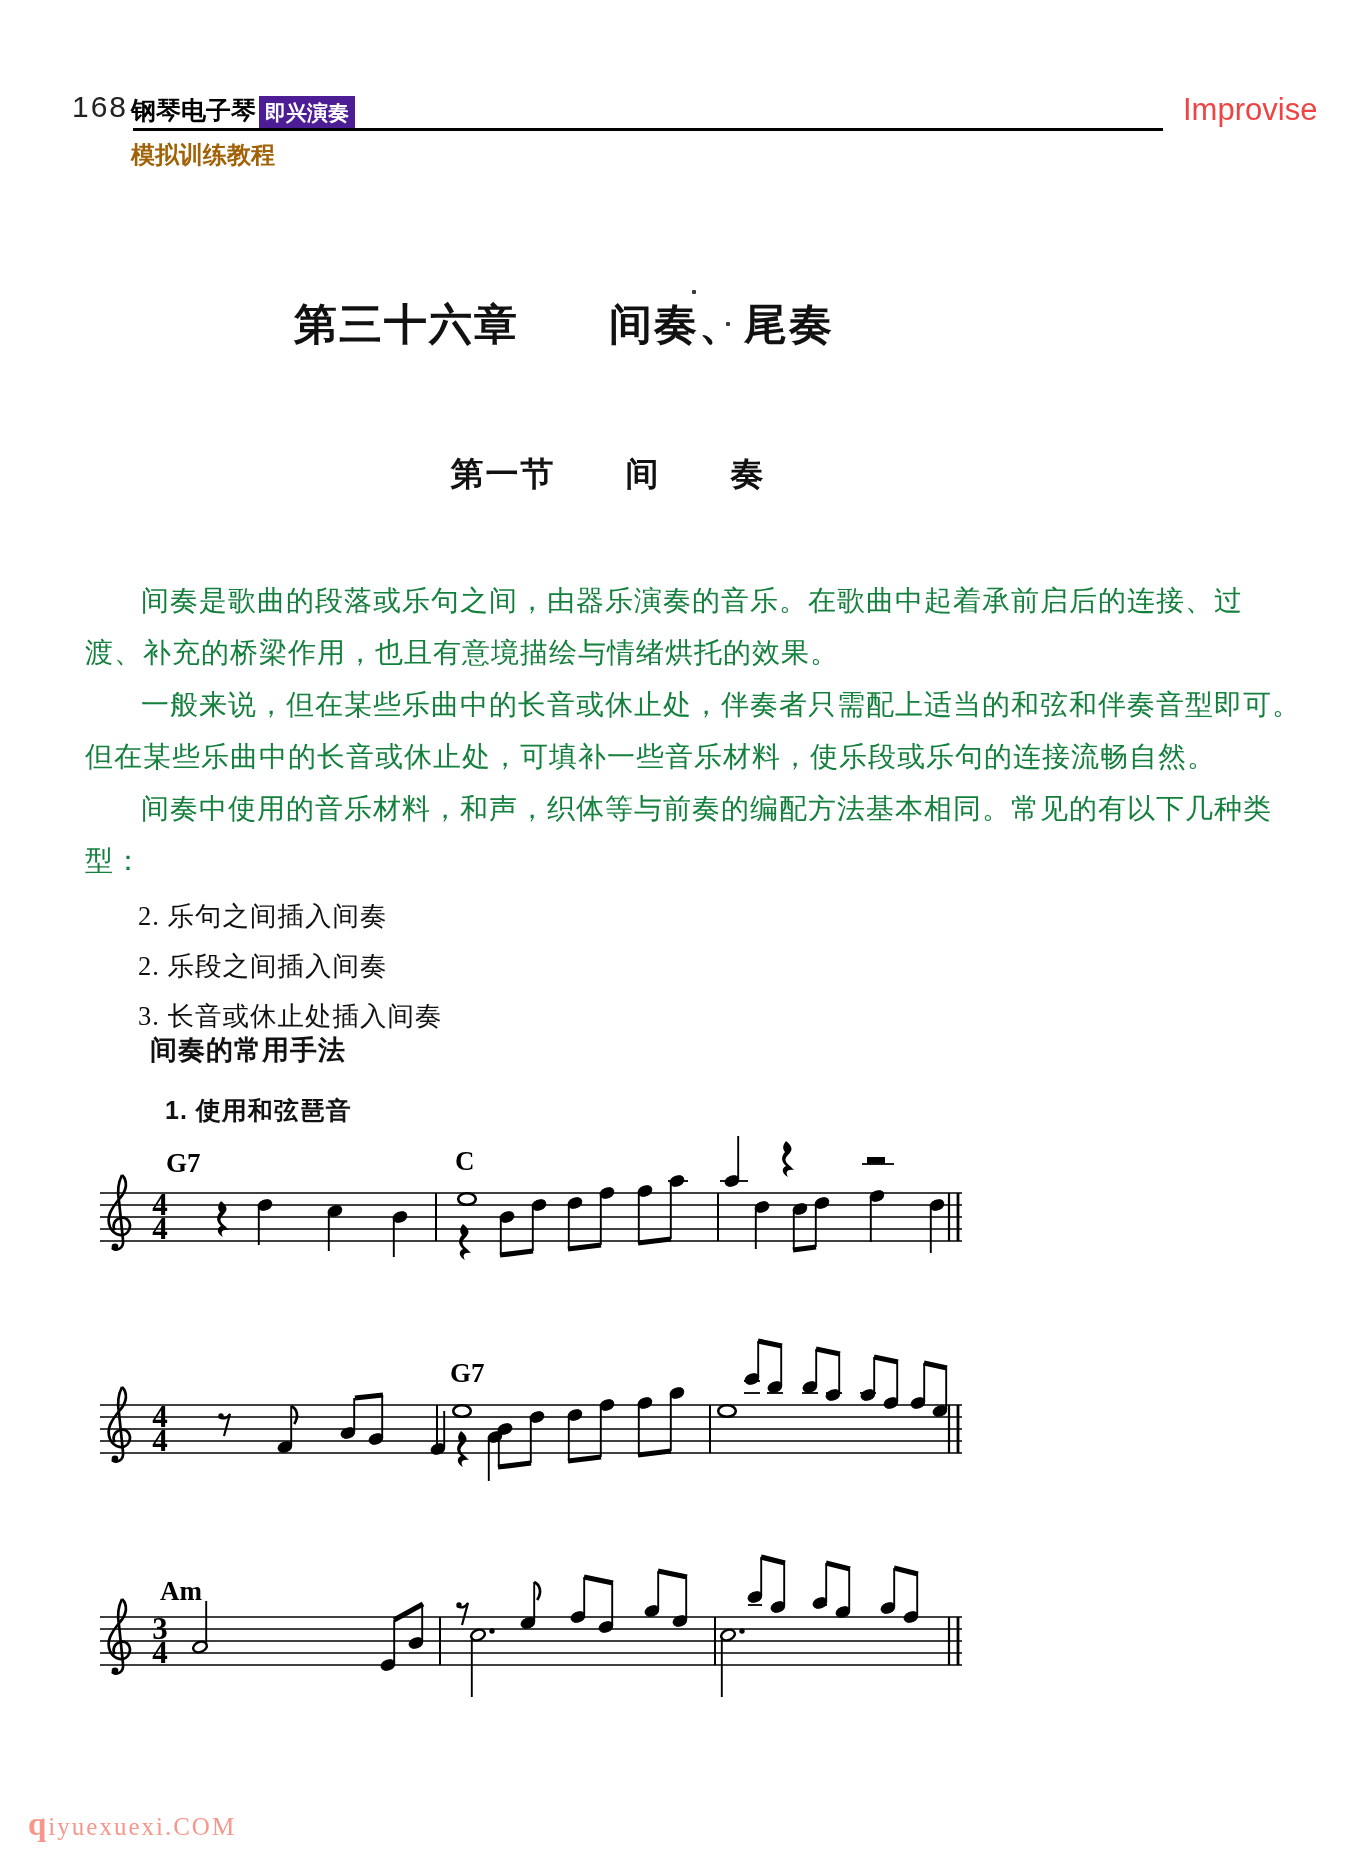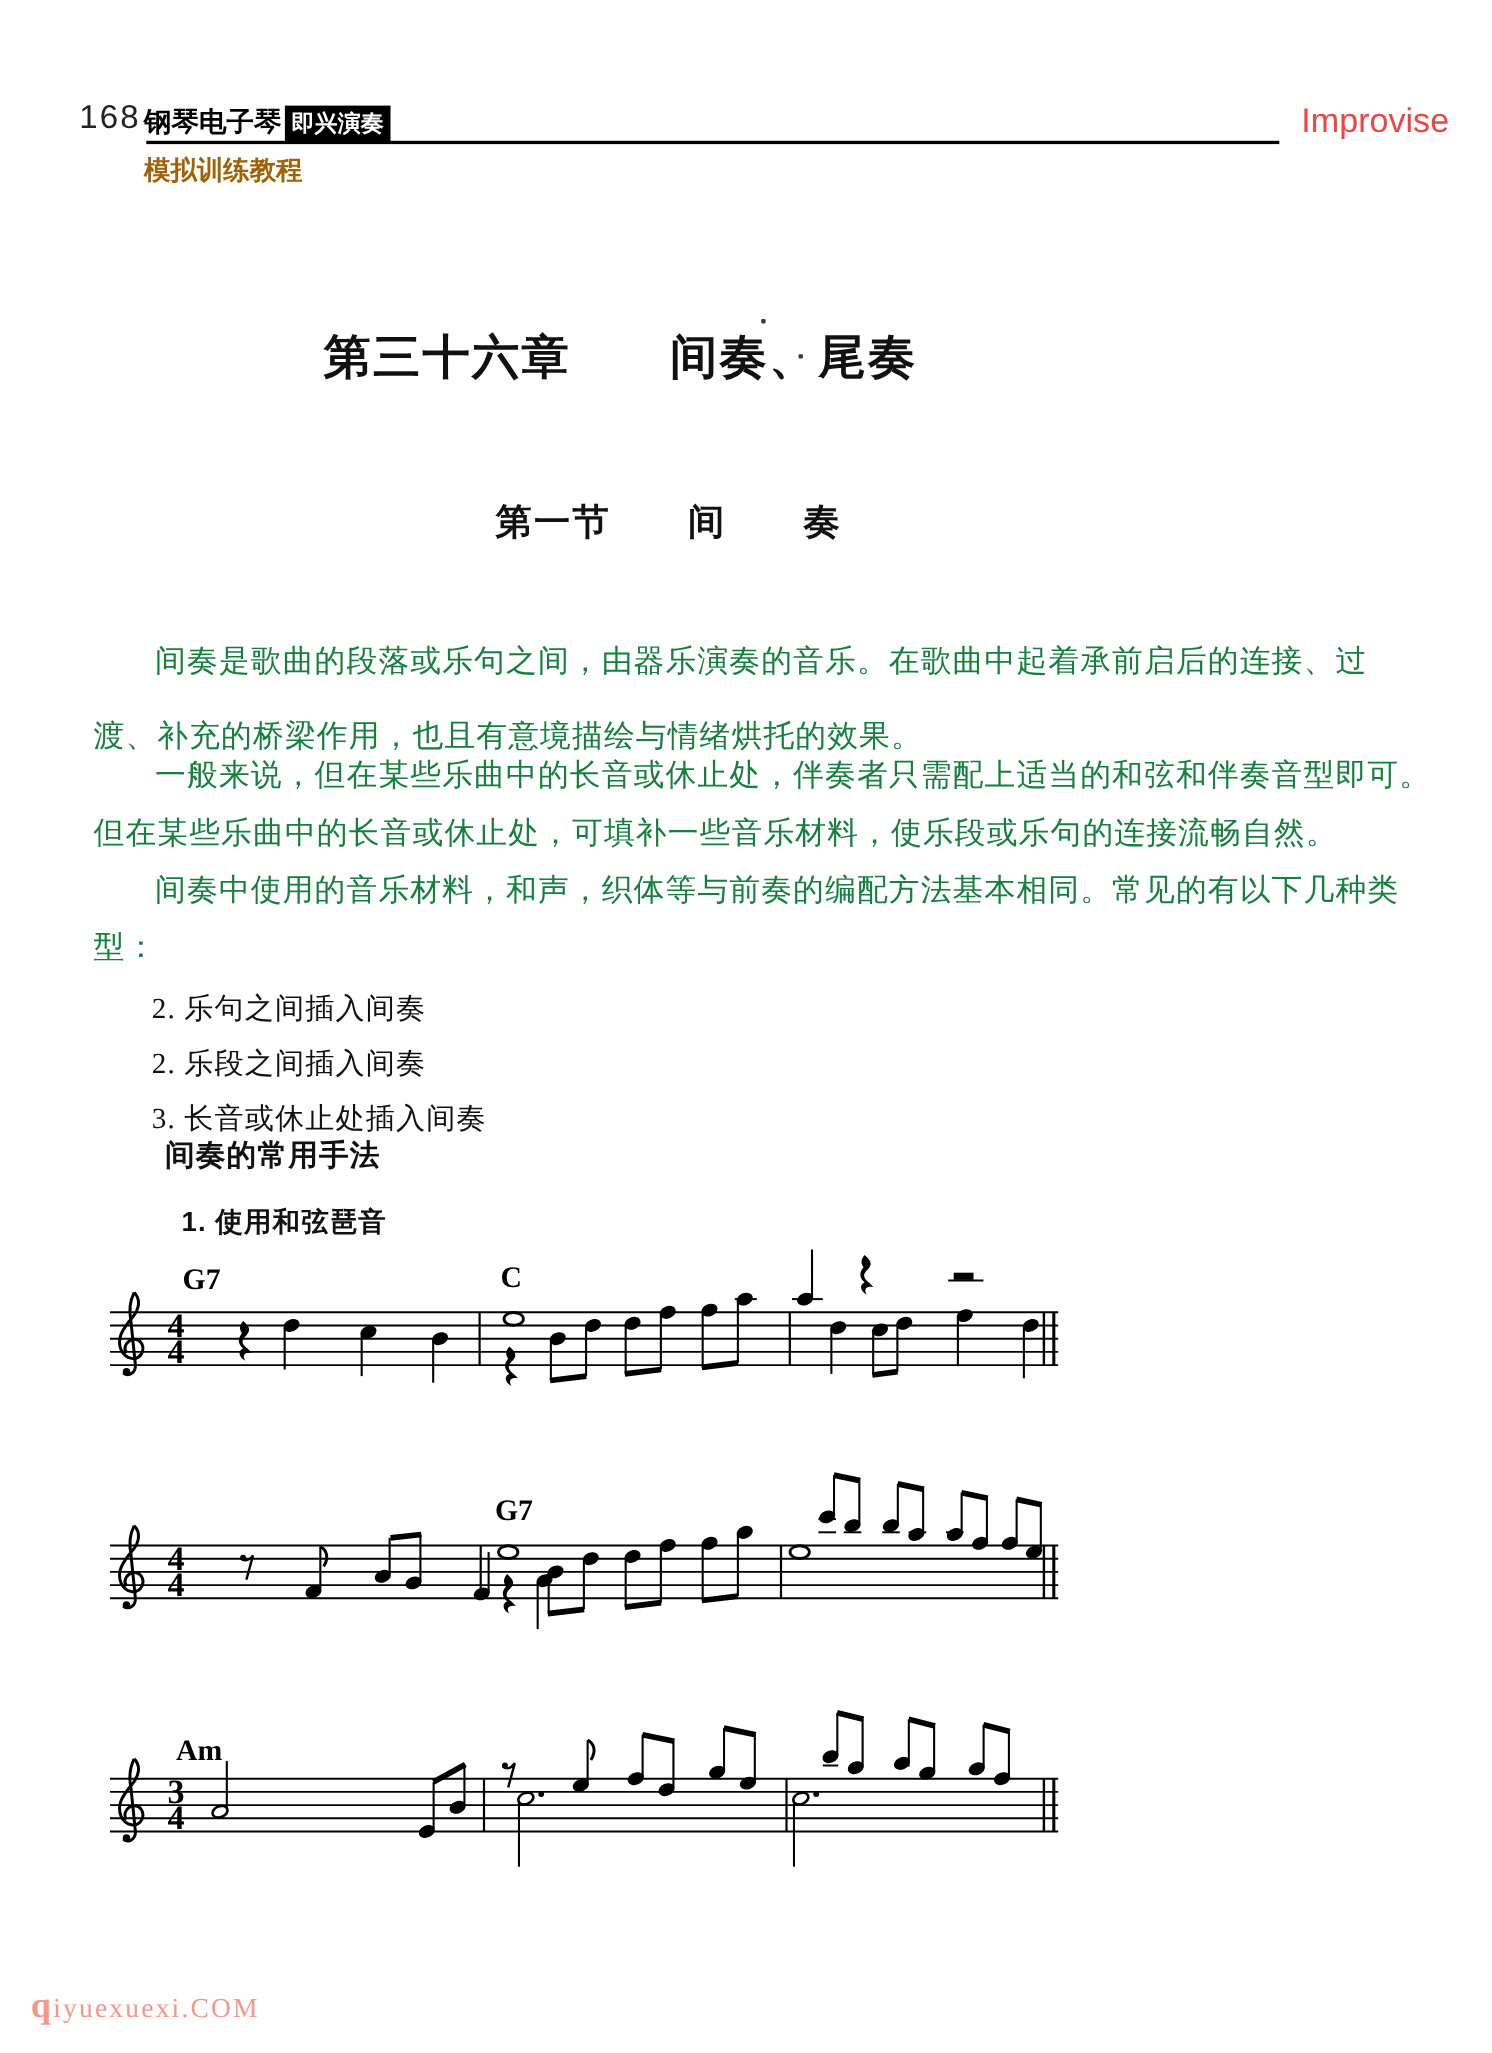--- a/index.html
+++ b/index.html
@@ -2,33 +2,33 @@
 <html><head>
 <meta charset="utf-8">
 <style>
   html,body{margin:0;padding:0;}
   body{width:1356px;height:1866px;background:#ffffff;position:relative;overflow:hidden;
        font-family:"Liberation Serif","DejaVu Serif",serif;color:#111;}
   .abs{position:absolute;white-space:nowrap;}
   
   .pagenum{left:72px;top:90px;font-family:"Liberation Sans",sans-serif;font-size:30px;color:#222;letter-spacing:2px;}
   .series{left:131px;top:94px;font-family:"Liberation Sans",sans-serif;font-weight:bold;font-size:25px;color:#000;}
-  .badge{left:259px;top:96px;background:#000000;color:#fff;font-family:"Liberation Sans",sans-serif;
+  .badge{left:259px;top:96px;background:#4c1d95;color:#fff;font-family:"Liberation Sans",sans-serif;
          font-weight:bold;font-size:21px;padding:4px 6px;line-height:26px;}
   .rule{left:133px;top:128px;width:1030px;height:3px;background:#000;}
   .series2{left:131px;top:139px;font-family:"Liberation Sans",sans-serif;font-weight:bold;font-size:24px;color:#a16207;}
   .improvise{left:1183px;top:92px;font-family:"Liberation Sans",sans-serif;font-size:31px;color:#ef4444;}
   
   .chapter{left:0;top:296px;width:1128px;text-align:center;font-family:"Liberation Sans",sans-serif;
            font-weight:bold;font-size:43px;letter-spacing:2px;}
   .section{left:0;top:452px;width:1216px;text-align:center;font-family:"Liberation Sans",sans-serif;
            font-weight:bold;font-size:33px;letter-spacing:2px;}
   
   .bl{font-size:28px;letter-spacing:1px;color:#15803d;}
-  .l0{left:141px;top:582px;} .l1{left:85px;top:634px;margin-top:16px;}
+  .l0{left:141px;top:582px;} .l1{left:85px;top:634px;}
   .l2{left:141px;top:686px;} .l3{left:85px;top:738px;}
   .l4{left:141px;top:790px;} .l5{left:85px;top:842px;}
   .li0{left:138px;top:898px;} .li1{left:138px;top:948px;} .li2{left:138px;top:998px;}
   .li{font-size:26.5px;letter-spacing:1px;}
   .h2{left:150px;top:1032px;font-family:"Liberation Sans",sans-serif;font-weight:bold;font-size:27px;letter-spacing:1px;}
   .h3{left:165px;top:1094px;font-family:"Liberation Sans",sans-serif;font-weight:bold;font-size:25px;letter-spacing:1px;}
   
   #score{position:absolute;left:0;top:1100px;}
   
   .wm{left:28px;top:1806px;color:#f7968b;letter-spacing:2px;}

